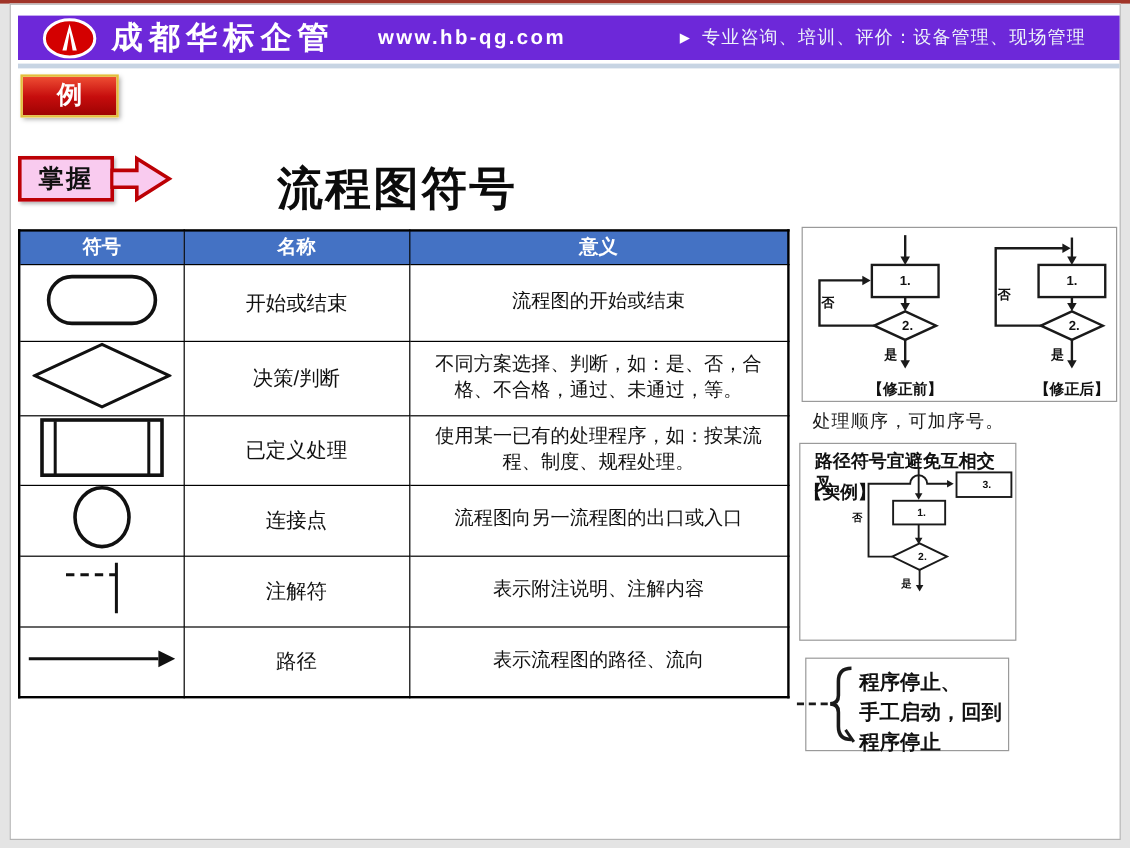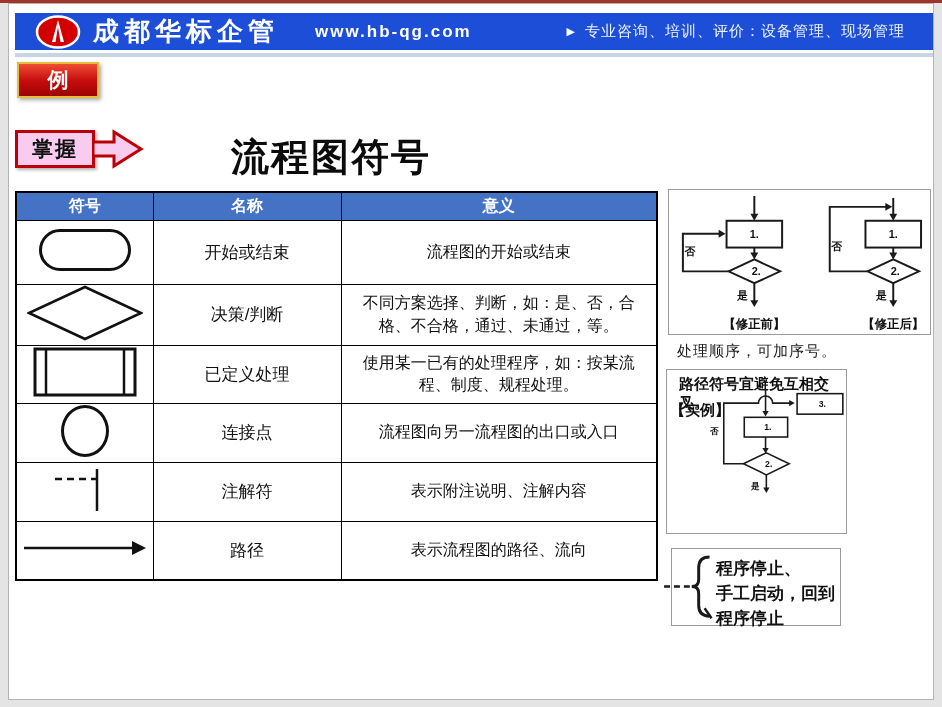--- a/index.html
+++ b/index.html
@@ -2,21 +2,21 @@
 <html><head>
 <meta charset="utf-8">
 <style>
   * { margin:0; padding:0; box-sizing:border-box; }
   body { width:942px; height:707px; position:relative; font-family:"Liberation Sans","DejaVu Sans",sans-serif; background:#e4e4e4; overflow:hidden; }
   .stage { position:absolute; inset:0; background:#e4e4e4; }
   .top-red-line { position:absolute; left:0; top:0; width:942px; height:3px; background:#A03428; }
   .slide { position:absolute; left:8px; top:3px; width:926px; height:697px; background:#fff; border:1px solid #b4b4b4; }
 
   
-  .topbar { position:absolute; left:6px; right:0; top:9px; height:37px; background:#1d4ed8; display:flex; align-items:center; padding-left:20px; }
+  .topbar { position:absolute; left:6px; right:0; top:9px; height:37px; background:#6d28d9; display:flex; align-items:center; padding-left:20px; }
   .logo { width:46px; height:34px; margin-right:12px; flex:0 0 auto; }
   .company { color:#fff; font-family:"Liberation Serif","DejaVu Serif",serif; font-weight:bold; font-size:26px; letter-spacing:5px; white-space:nowrap; }
   .site { color:#fff; font-weight:bold; font-size:17px; letter-spacing:2px; margin-left:36px; white-space:nowrap; }
   .tagline { margin-left:auto; margin-right:28px; color:#EDF3FA; font-size:15px; letter-spacing:1px; white-space:nowrap; display:flex; align-items:center; }
   .tagline .tri { font-size:11px; margin-right:9px; color:#fff; }
   .topbar-strip { position:absolute; left:6px; right:0; top:49px; height:4px; background:#C7D4E3; }
 
   
   .badge-example { position:absolute; left:8px; top:58px; width:82px; height:36px; background:linear-gradient(180deg,#EE4D33 0%,#C60D0D 52%,#9E0202 100%); border:2px solid #E2BE3C; color:#fff; font-size:21px; font-weight:bold; text-align:center; line-height:31px; box-shadow:2px 2px 4px rgba(0,0,0,.35); }
   .badge-master { position:absolute; left:6px; top:124px; height:42px; display:flex; align-items:center; }

